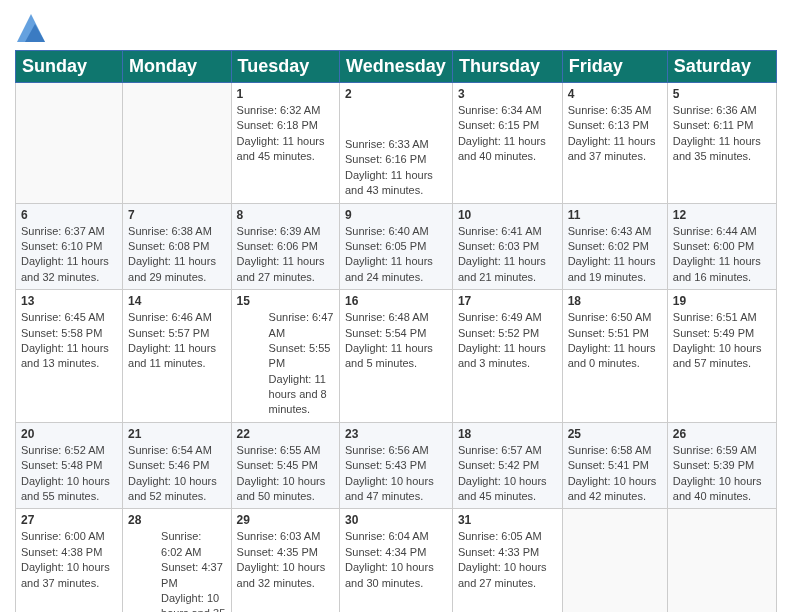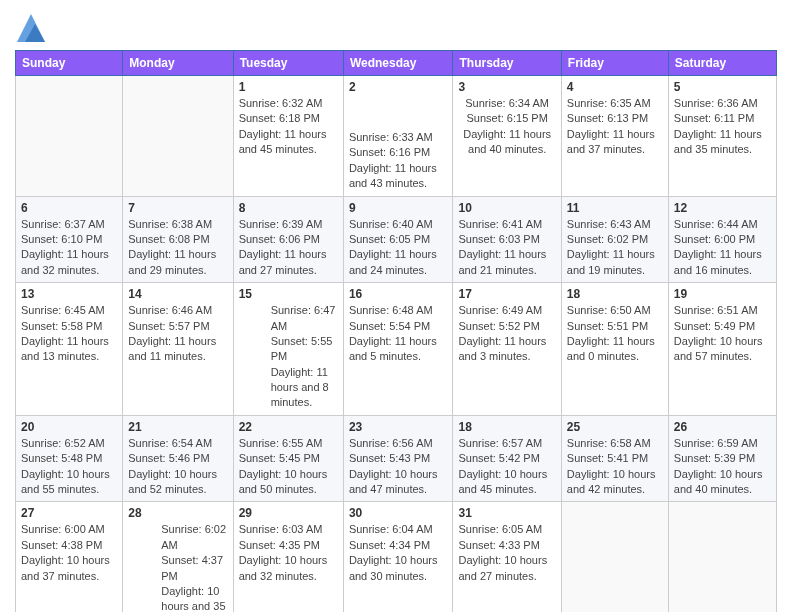--- a/index.html
+++ b/index.html
@@ -57,25 +57,25 @@
       margin-top: 2px;
     }
     .calendar {
       width: 100%;
       flex: 1;
       border-collapse: collapse;
       border: 1px solid #ccc;
       font-size: 10.5px;
     }
     .calendar th {
-      background-color: #8b5cf6;
+      background-color: #0f766e;
       color: #fff;
       text-align: left;
       padding: 5px 6px;
-      font-size: 12px;
+      font-size: 18px;
       font-weight: bold;
       border: 1px solid #3a6bb1;
     }
     .calendar td {
       border: 1px solid #ccc;
       vertical-align: top;
       padding: 4px 5px;
       width: 113px;
       background: #fff;
     }
@@ -144,21 +144,21 @@
 Daylight: 11 hours and 45 minutes.</div>
           </td>
           <td>
             <span class="day-number">2</span>
             <div class="day-info" style="white-space: pre-line; margin-top: 36px;">Sunrise: 6:33 AM
 Sunset: 6:16 PM
 Daylight: 11 hours and 43 minutes.</div>
           </td>
           <td>
             <span class="day-number">3</span>
-            <div class="day-info" style="white-space: pre-line; text-align: center;">Sunrise: 6:34 AM
+            <div class="day-info" style="white-space: pre-line;">Sunrise: 6:34 AM
 Sunset: 6:15 PM
 Daylight: 11 hours and 40 minutes.</div>
           </td>
           <td>
             <span class="day-number">4</span>
             <div class="day-info" style="white-space: pre-line;">Sunrise: 6:35 AM
 Sunset: 6:13 PM
 Daylight: 11 hours and 37 minutes.</div>
           </td>
           <td>

